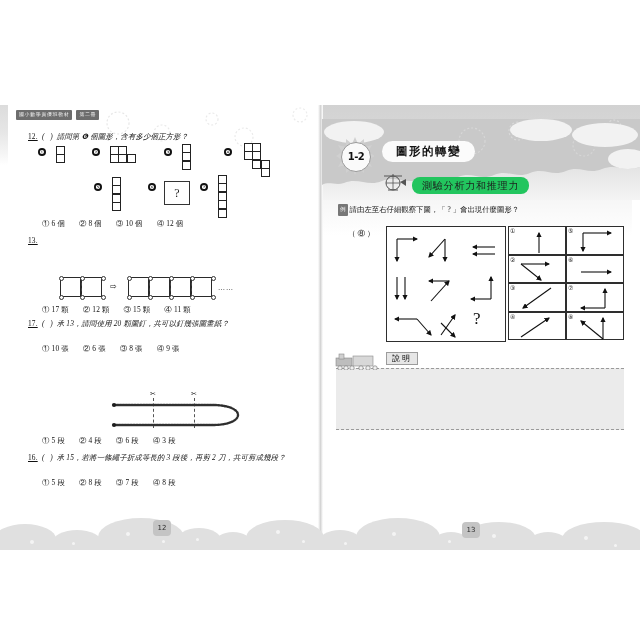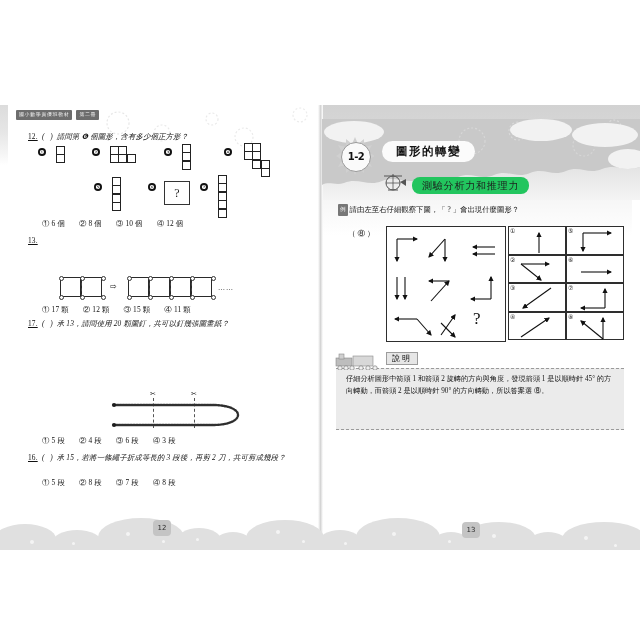--- a/index.html
+++ b/index.html
@@ -246,20 +246,28 @@
     </div>
   </div>
 
   <div class="q" style="top:318px;">
     <span class="num">17.</span>
     <span class="body">
       <span class="paren">(          )</span>
       <span>承 13，請問使用 20 顆圖釘，共可以釘幾張圖畫紙？</span>
     </span>
   </div>
+  <div class="q" style="top:341px;left:42px;width:280px;">
+    <div class="opts">
+      <span>① 10 張</span>
+      <span>② 6 張</span>
+      <span>③ 8 張</span>
+      <span>④ 9 張</span>
+    </div>
+  </div>
 
 
   <div class="ropewrap" style="left:108px;top:390px;width:160px;height:42px;">
     <span class="scissor" style="left:42px;top:0px;">✂</span>
     <span class="scissor" style="left:83px;top:0px;">✂</span>
     <div class="cutline" style="left:45px;top:8px;height:30px;"></div>
     <div class="cutline" style="left:86px;top:8px;height:30px;"></div>
     <svg style="position:absolute;left:0;top:8px;width:160px;height:34px;">
       <path d="M6,7 L104,7 C122,7 130,12 130,17 C130,22 122,27 104,27 L6,27" fill="none" stroke="#3a3a3a" stroke-width="2.4" stroke-linecap="round" stroke-dasharray="1.6 1.3"></path>
       <path d="M6,7 L104,7 C122,7 130,12 130,17 C130,22 122,27 104,27 L6,27" fill="none" stroke="#1d1d1d" stroke-width="0.6"></path>
@@ -454,21 +462,20 @@
     <rect x="5" y="2" width="5" height="5" fill="#d0d0d0" stroke="#8a8a8a" stroke-width=".6"></rect>
     <rect x="19" y="4" width="20" height="10" fill="#d8d8d8" stroke="#8a8a8a" stroke-width=".6"></rect>
     <circle cx="6" cy="16" r="2.2" fill="#f0f0f0" stroke="#7d7d7d" stroke-width=".7"></circle>
     <circle cx="12" cy="16" r="2.2" fill="#f0f0f0" stroke="#7d7d7d" stroke-width=".7"></circle>
     <circle cx="18" cy="16" r="2.2" fill="#f0f0f0" stroke="#7d7d7d" stroke-width=".7"></circle>
     <circle cx="27" cy="16" r="2.2" fill="#f0f0f0" stroke="#7d7d7d" stroke-width=".7"></circle>
     <circle cx="34" cy="16" r="2.2" fill="#f0f0f0" stroke="#7d7d7d" stroke-width=".7"></circle>
     <circle cx="41" cy="16" r="2.2" fill="#f0f0f0" stroke="#7d7d7d" stroke-width=".7"></circle>
   </svg>
   <div class="explabel">說明</div>
-  <div class="exptext">仔細分析圖形中箭頭 1 和箭頭 2 旋轉的方向與角度，發現箭頭 1 是以順時針 45° 的方向轉動，而箭頭 2 是以順時針 90° 的方向轉動，所以答案選 ⑧。</div>
 
   <div class="footer">
     <i class="bubble" style="left:-6px;top:14px;width:62px;height:30px;"></i>
     <i class="bubble" style="left:52px;top:20px;width:50px;height:26px;"></i>
     <i class="bubble" style="left:98px;top:8px;width:86px;height:38px;"></i>
     <i class="bubble" style="left:176px;top:18px;width:46px;height:28px;"></i>
     <i class="bubble" style="left:214px;top:22px;width:38px;height:24px;"></i>
     <i class="bubble" style="left:246px;top:10px;width:78px;height:36px;"></i>
     <i class="bubble" style="left:318px;top:20px;width:44px;height:26px;"></i>
     <i class="bubble" style="left:356px;top:8px;width:84px;height:38px;"></i>

